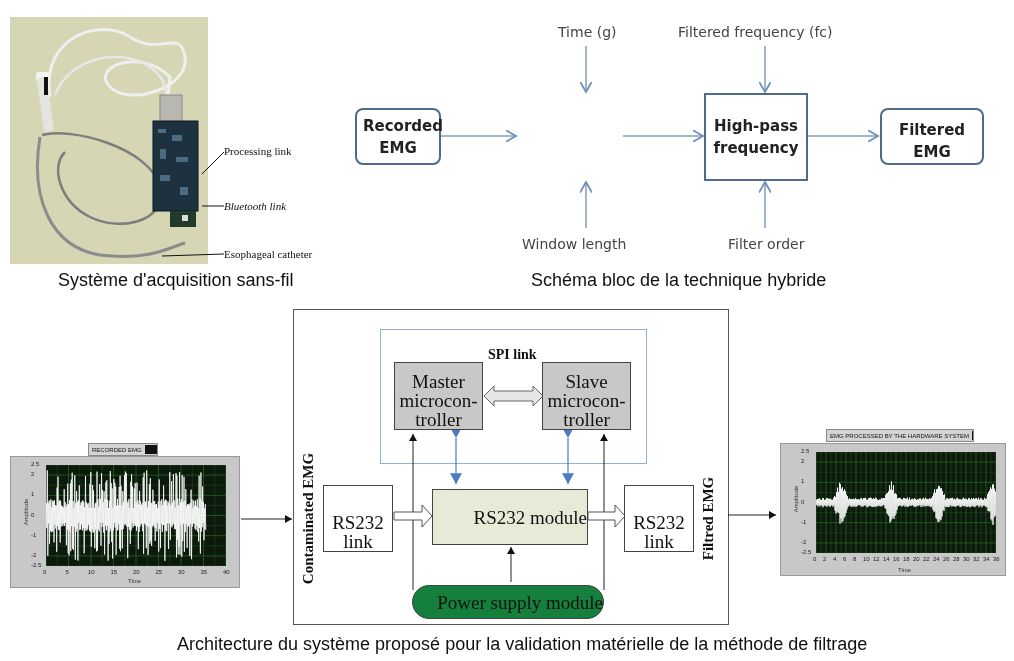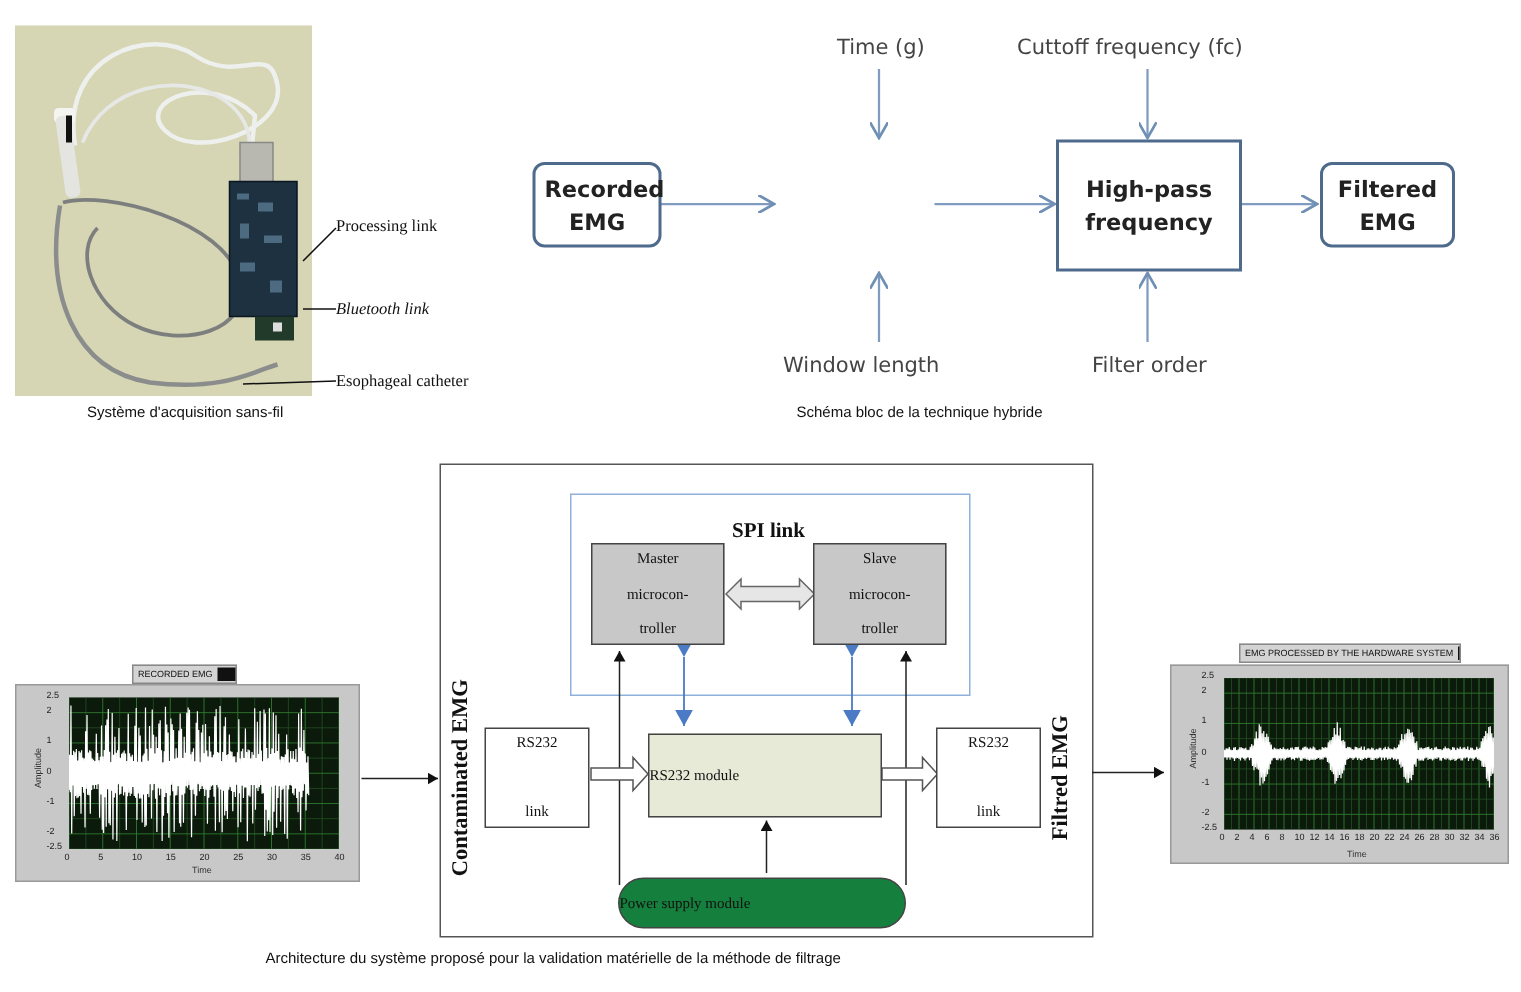--- a/index.html
+++ b/index.html
@@ -1,27 +1,27 @@
 <!DOCTYPE html>
 <html><head>
 <meta charset="utf-8">
 <style>
   html,body{margin:0;padding:0;background:#ffffff;}
   body{width:1014px;height:661px;position:relative;overflow:hidden;font-family:"Liberation Sans",sans-serif;}
   .abs{position:absolute;}
-  .caption{position:absolute;font-family:"Liberation Sans",sans-serif;font-size:10px;color:#111;white-space:nowrap;}
+  .caption{position:absolute;font-family:"Liberation Sans",sans-serif;font-size:18px;color:#111;white-space:nowrap;}
   
   #photo{left:10px;top:17px;width:198px;height:247px;background:#d9d8b8;overflow:hidden;}
   .photo-label{position:absolute;font-family:"Liberation Serif",serif;font-size:11px;color:#111;white-space:nowrap;}
   
   .bd-box{position:absolute;border:2px solid #4f6b8c;background:#fff;display:flex;align-items:center;justify-content:center;text-align:center;font-family:"DejaVu Sans",sans-serif;font-weight:bold;font-size:15px;color:#222;line-height:22px;box-sizing:border-box;}
   .bd-round{border-radius:8px;}
   .bd-param{position:absolute;font-family:"DejaVu Sans",sans-serif;font-size:14px;color:#444;white-space:nowrap;}
   
-  .arch-box{position:absolute;box-sizing:border-box;border:1px solid #444;display:flex;align-items:center;justify-content:space-between;text-align:center;font-family:"Liberation Serif",serif;font-size:10px;color:#111;line-height:19px;}
+  .arch-box{position:absolute;box-sizing:border-box;border:1px solid #444;display:flex;align-items:center;justify-content:flex-end;text-align:center;font-family:"Liberation Serif",serif;font-size:19px;color:#111;line-height:19px;}
   .vlabel{position:absolute;font-family:"Liberation Serif",serif;font-weight:bold;font-size:15px;color:#111;white-space:nowrap;transform-origin:center center;}
   
   .lv-panel{position:absolute;background:#c8c8c8;border:1px solid #999;box-sizing:border-box;}
   .lv-title{position:absolute;background:#d4d4d4;border:1px solid #888;font-family:"Liberation Sans",sans-serif;font-size:6px;color:#111;display:flex;align-items:center;padding-left:3px;box-sizing:border-box;white-space:nowrap;}
   .lv-icon{display:inline-block;width:12px;height:9px;background:#111;margin-left:3px;position:relative;}
   .lv-plot{position:absolute;background:#0c1a0c;overflow:hidden;}
   .lv-tick{position:absolute;font-family:"Liberation Sans",sans-serif;font-size:6px;color:#222;white-space:nowrap;}
   .lv-axis{position:absolute;font-family:"Liberation Sans",sans-serif;font-size:6px;color:#333;white-space:nowrap;}
 </style>
 </head>
@@ -81,30 +81,30 @@
       <line x1="467" y1="136" x2="538" y2="136"></line>
       <line x1="246" y1="46" x2="246" y2="92"></line>
       <line x1="425" y1="46" x2="425" y2="92"></line>
       <line x1="246" y1="228" x2="246" y2="182"></line>
       <line x1="425" y1="228" x2="425" y2="182"></line>
     </g>
   </svg>
   <div class="bd-box bd-round" style="left:15px;top:108px;width:86px;height:57px;">
     <span style="width:70px;">Recorded EMG</span>
   </div>
-  <div class="bd-box" style="left:364px;top:93px;width:124px;height:88px;flex-direction:column;">
+  <div class="bd-box" style="left:364px;top:93px;width:104px;height:88px;flex-direction:column;">
     <span>High-pass</span>
     <span>frequency</span>
   </div>
-  <div class="bd-box bd-round" style="left:540px;top:108px;width:90px;height:57px;flex-direction:column;">
+  <div class="bd-box bd-round" style="left:540px;top:108px;width:104px;height:57px;flex-direction:column;justify-content:flex-end;">
     <span>Filtered</span>
     <span>EMG</span>
   </div>
   <div class="bd-param" style="left:218px;top:24px;">Time (g)</div>
-  <div class="bd-param" style="left:338px;top:24px;">Cuttoff frequency (fc)</div>
+  <div class="bd-param" style="left:338px;top:24px;">Filtered frequency (fc)</div>
   <div class="bd-param" style="left:182px;top:236px;">Window length</div>
   <div class="bd-param" style="left:388px;top:236px;">Filter order</div>
 </div>
 <div class="caption" style="left:531px;top:270px;">Schéma bloc de la technique hybride</div>
 
 <div class="abs" style="left:293px;top:309px;width:436px;height:316px;border:1px solid #555;box-sizing:border-box;"></div>
 <div class="abs" style="left:380px;top:329px;width:267px;height:135px;border:1px solid #8fb0d8;box-sizing:border-box;"></div>
 <div class="abs" style="left:488px;top:347px;font-family:'Liberation Serif',serif;font-weight:bold;font-size:14px;color:#111;">SPI link</div>
 
 <svg class="abs" style="left:0;top:300px;" width="1014" height="330">

